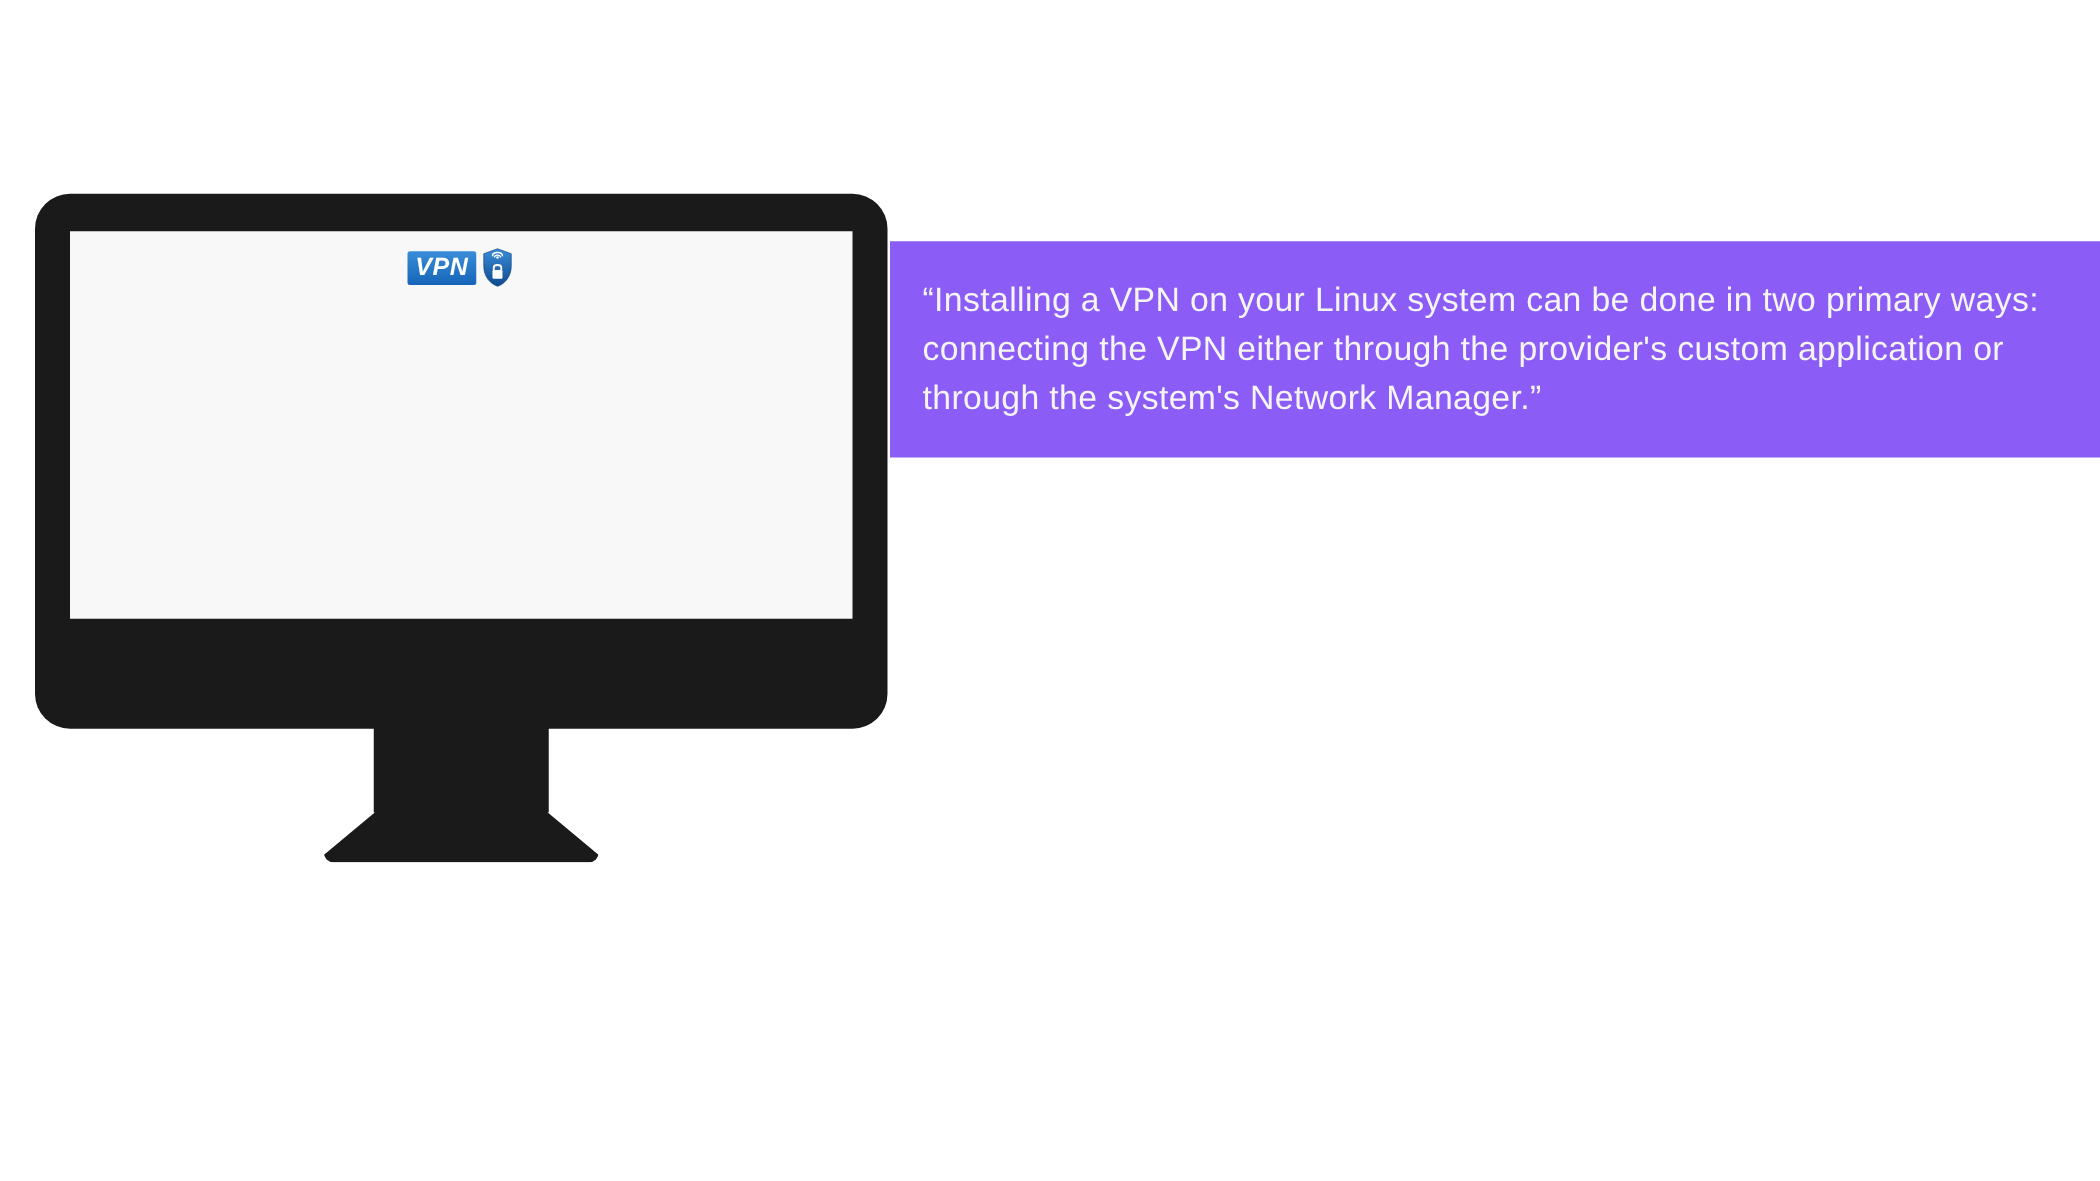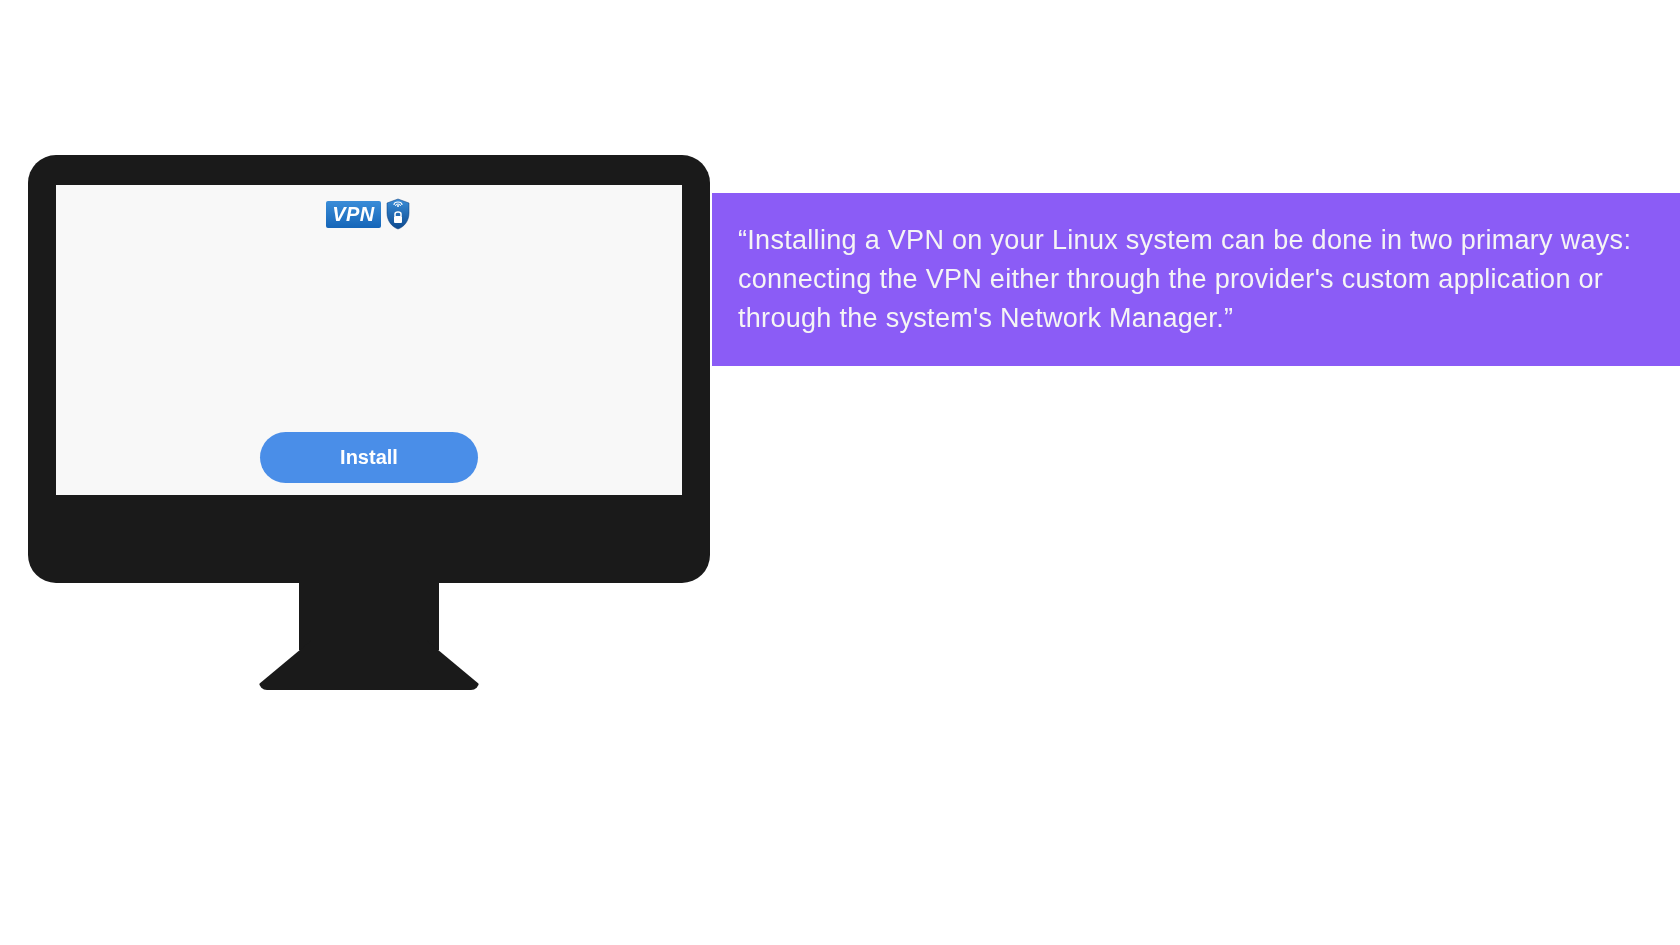--- a/index.html
+++ b/index.html
@@ -147,21 +147,20 @@
             <path d="M-4 -2 Q-4 -5 0 -5 Q4 -5 4 -2" stroke="white" stroke-width="1.2" fill="none"></path>
             <path d="M-2.5 -1 Q-2.5 -3 0 -3 Q2.5 -3 2.5 -1" stroke="white" stroke-width="1" fill="none"></path>
             <circle cx="0" cy="-1" r="1" fill="white"></circle>
           </g>
           <g transform="translate(14, 21)">
             <path d="M-3 -2 L-3 -4 Q-3 -6 0 -6 Q3 -6 3 -4 L3 -2" stroke="white" stroke-width="1.5" fill="none"></path>
             <rect x="-4" y="-2" width="8" height="7" rx="1" fill="white"></rect>
           </g>
         </svg>
       </div>
-      <button class="install-button">Install</button>
     </div>
   </div>
   <div class="monitor-stand">
     <div class="stand-neck"></div>
     <div class="stand-base"></div>
   </div>
 </div>
 
 <div class="quote-banner">
   <span>“Installing a VPN on your Linux system can be done in two primary ways: connecting the VPN either through the provider's custom application or through the system's Network Manager.”</span>

